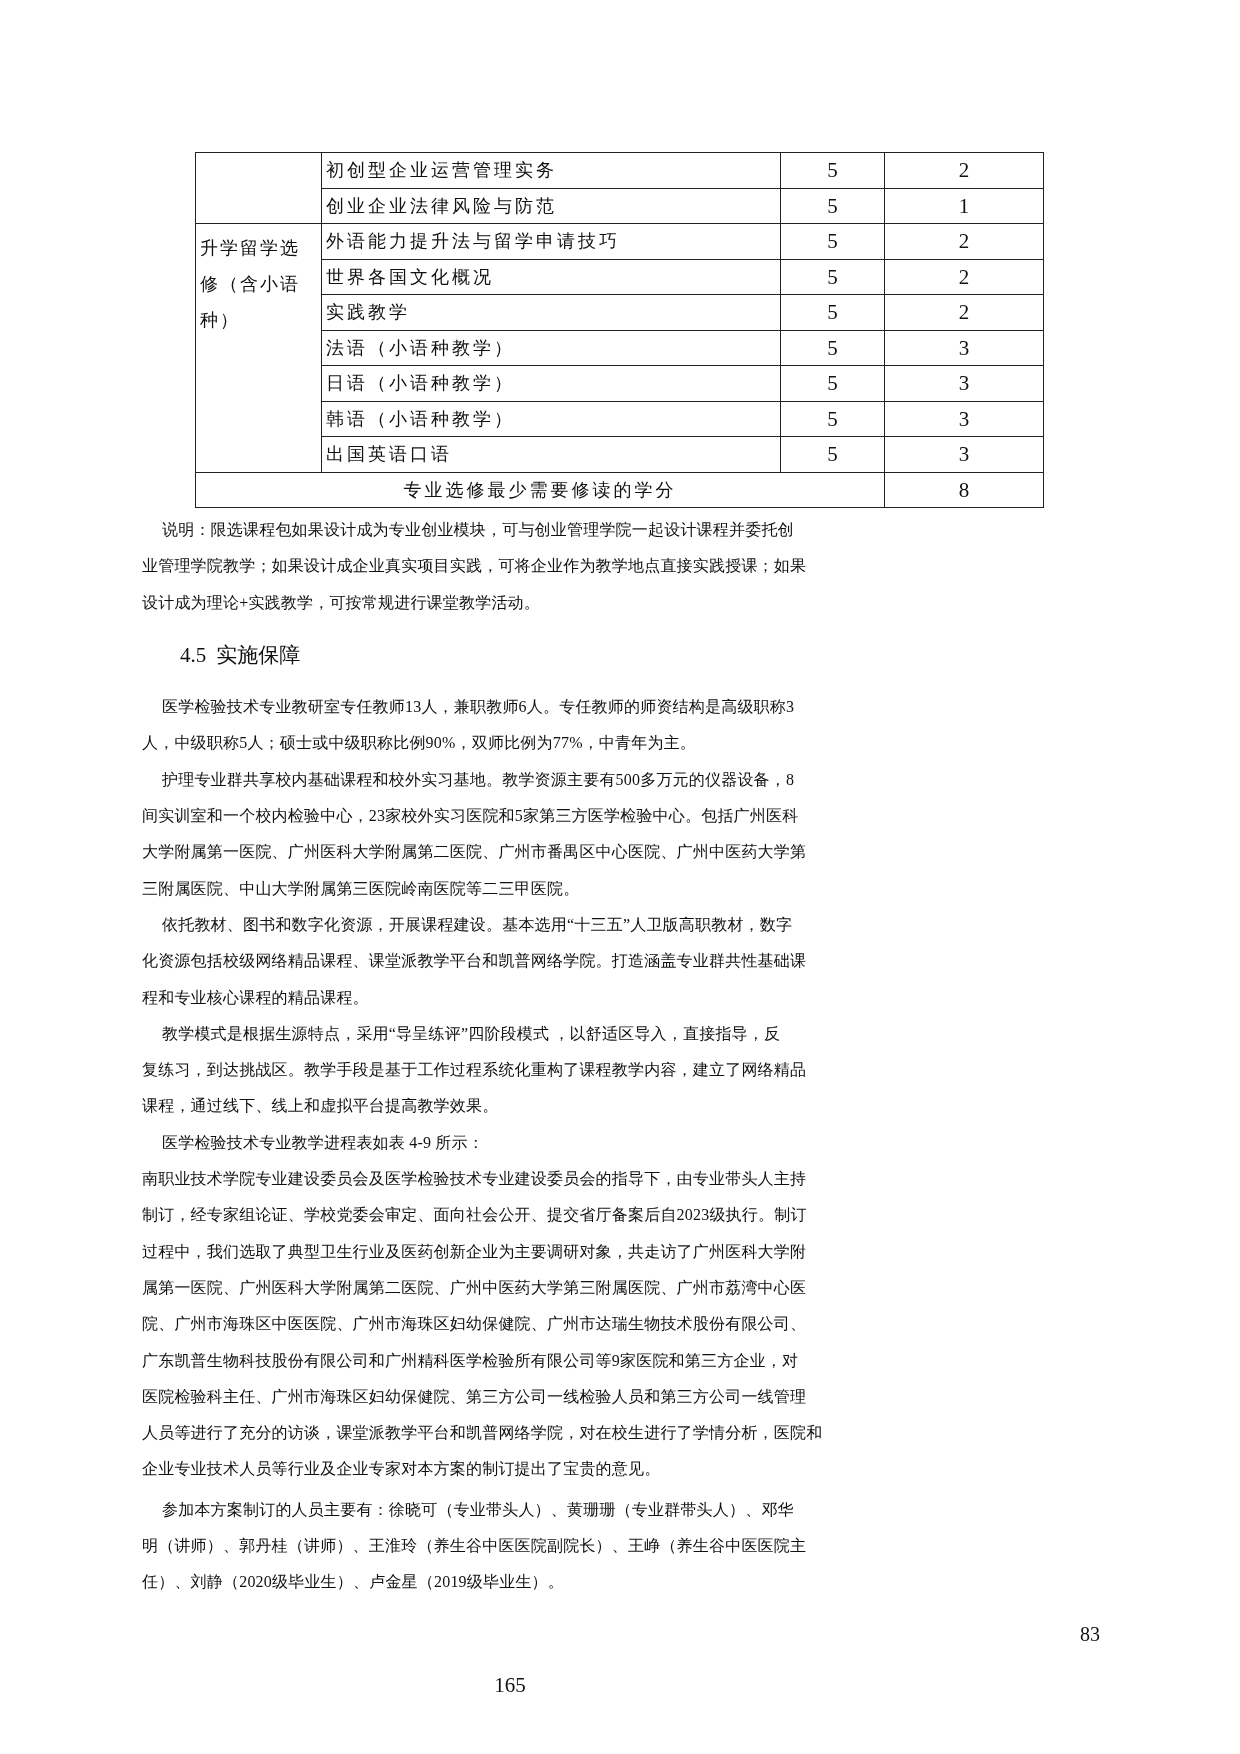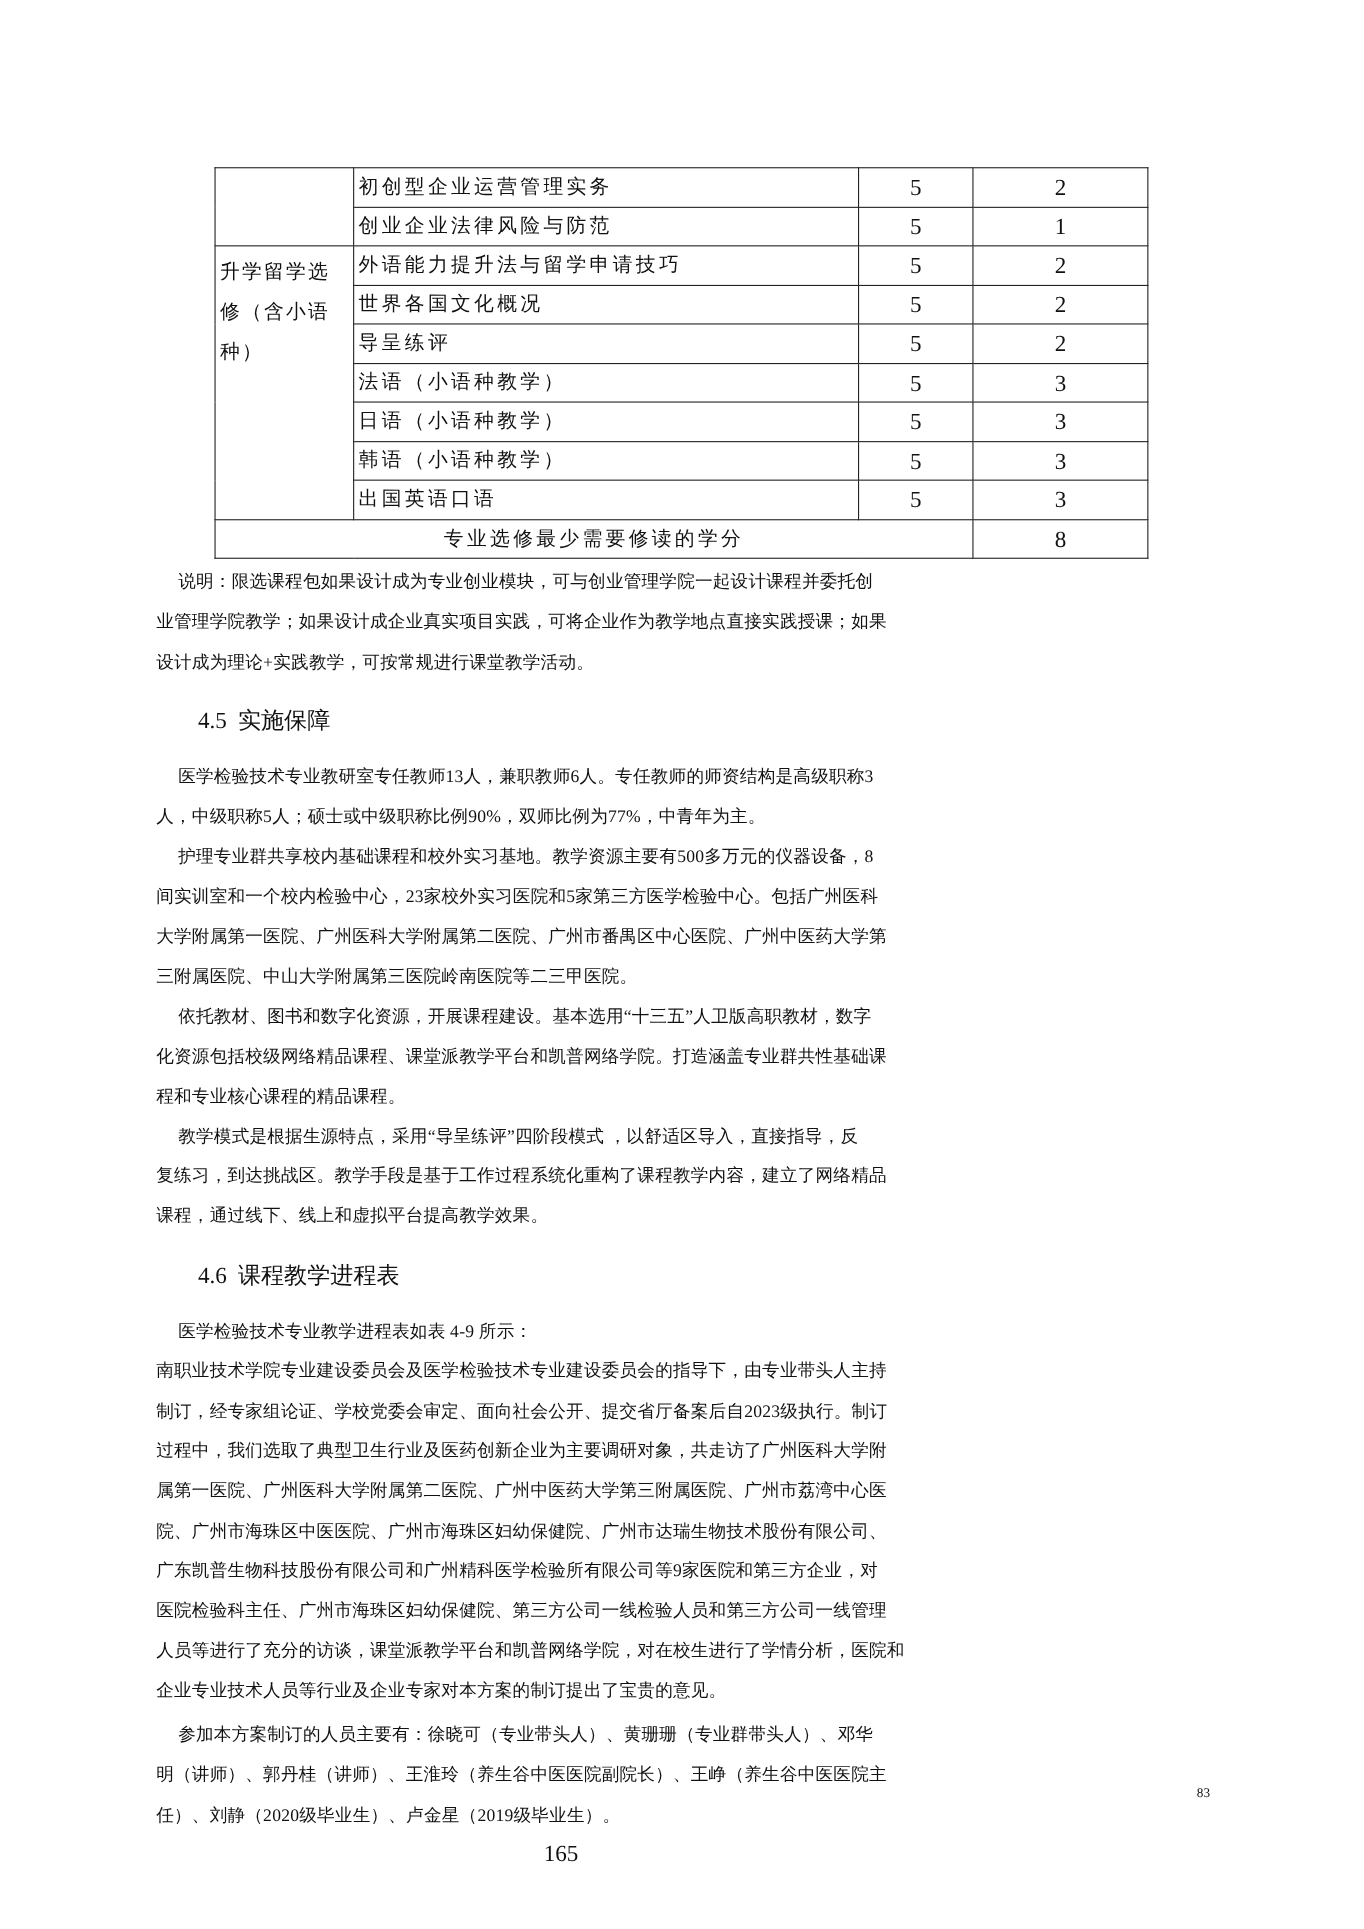--- a/index.html
+++ b/index.html
@@ -19,21 +19,21 @@
 
   
   .body-text { position: absolute; left: 162px; top: 512px; width: 968px; }
   .para { font-size: 16px; line-height: 36.3px; margin: 0; text-indent: 0; text-align: justify;
           font-family: "Liberation Serif", "DejaVu Serif", serif; letter-spacing: 0.2px; }
   .para .line { display: block; white-space: nowrap; }
   .heading { font-size: 21px; line-height: 36.3px; margin: 16px; font-weight: normal;
              font-family: "Liberation Serif", "DejaVu Serif", serif; padding-left: 2px; }
   .heading .num { margin-right: 10px; }
 
-  .footer-inner { position: absolute; right: 140px; top: 1623px; font-size: 12px;
+  .footer-inner { position: absolute; right: 140px; top: 1623px; font-size: 20px;
                   font-family: "Liberation Serif", serif; }
   .footer-page { position: absolute; left: 0; width: 1020px; top: 1673px; text-align: center;
                  font-size: 21px; font-family: "Liberation Serif", serif; }
 </style>
 </head>
 <body>
 
 <div class="page">
 
   <table class="tbl">
@@ -64,21 +64,21 @@
         <td class="course">外语能力提升法与留学申请技巧</td>
         <td class="num">5</td>
         <td class="num">2</td>
       </tr>
       <tr>
         <td class="course">世界各国文化概况</td>
         <td class="num">5</td>
         <td class="num">2</td>
       </tr>
       <tr>
-        <td class="course">导呈练评</td>
+        <td class="course">实践教学</td>
         <td class="num">5</td>
         <td class="num">2</td>
       </tr>
       <tr>
         <td class="course">法语（小语种教学）</td>
         <td class="num">5</td>
         <td class="num">3</td>
       </tr>
       <tr>
         <td class="course">日语（小语种教学）</td>
@@ -126,23 +126,20 @@
       <span class="line">依托教材、图书和数字化资源，开展课程建设。基本选用“十三五”人卫版高职教材，数字</span>
       <span class="line" style="margin-left:-20px">化资源包括校级网络精品课程、课堂派教学平台和凯普网络学院。打造涵盖专业群共性基础课</span>
       <span class="line" style="margin-left:-20px">程和专业核心课程的精品课程。</span>
     </p>
     <p class="para">
       <span class="line">教学模式是根据生源特点，采用“导呈练评”四阶段模式 ，以舒适区导入，直接指导，反</span>
       <span class="line" style="margin-left:-20px">复练习，到达挑战区。教学手段是基于工作过程系统化重构了课程教学内容，建立了网络精品</span>
       <span class="line" style="margin-left:-20px">课程，通过线下、线上和虚拟平台提高教学效果。</span>
     </p>
 
-    <h2 class="heading">
-      <span class="num">4.6</span><span>课程教学进程表</span>
-    </h2>
     <p class="para">
       <span class="line">医学检验技术专业教学进程表如表 4-9 所示：</span>
     </p>
 
     <p class="para">
       <span class="line" style="margin-left:-20px">南职业技术学院专业建设委员会及医学检验技术专业建设委员会的指导下，由专业带头人主持</span>
       <span class="line" style="margin-left:-20px">制订，经专家组论证、学校党委会审定、面向社会公开、提交省厅备案后自2023级执行。制订</span>
       <span class="line" style="margin-left:-20px">过程中，我们选取了典型卫生行业及医药创新企业为主要调研对象，共走访了广州医科大学附</span>
       <span class="line" style="margin-left:-20px">属第一医院、广州医科大学附属第二医院、广州中医药大学第三附属医院、广州市荔湾中心医</span>
       <span class="line" style="margin-left:-20px">院、广州市海珠区中医医院、广州市海珠区妇幼保健院、广州市达瑞生物技术股份有限公司、</span>

